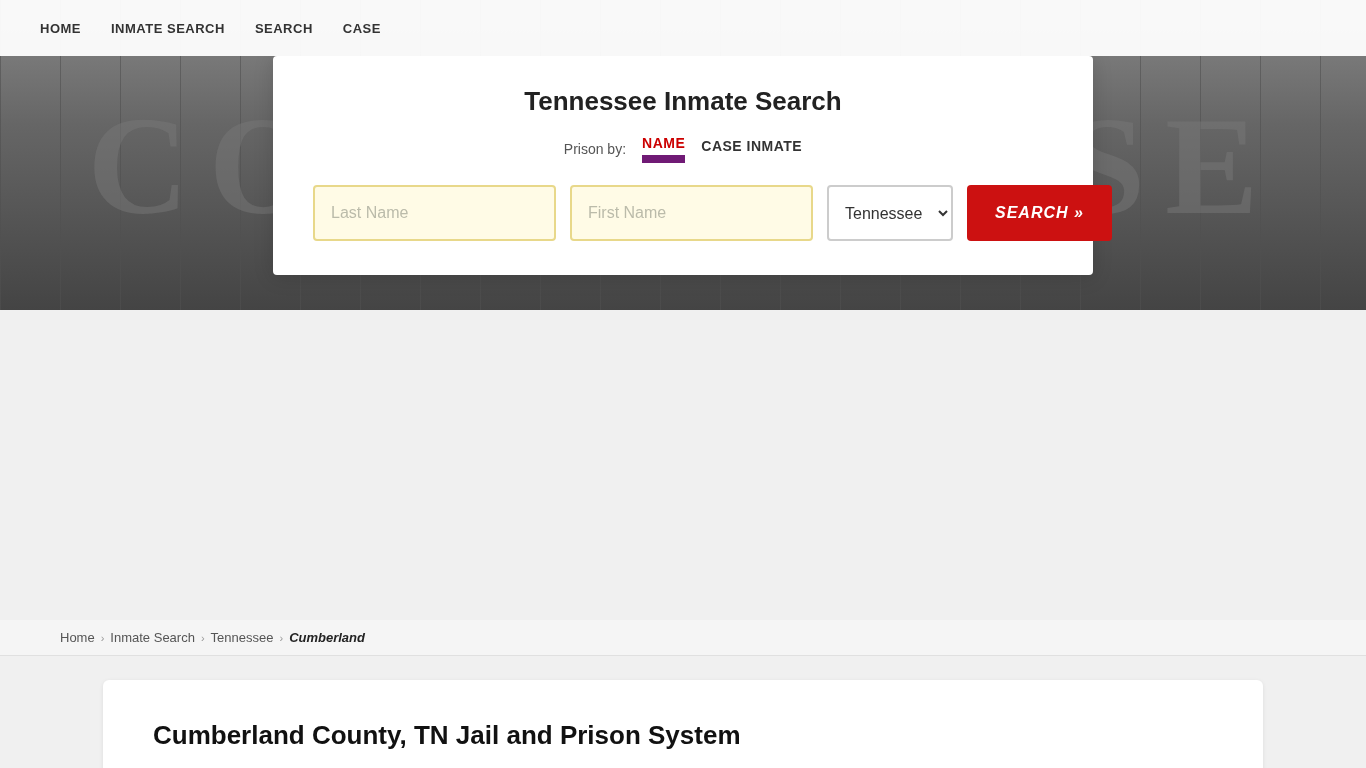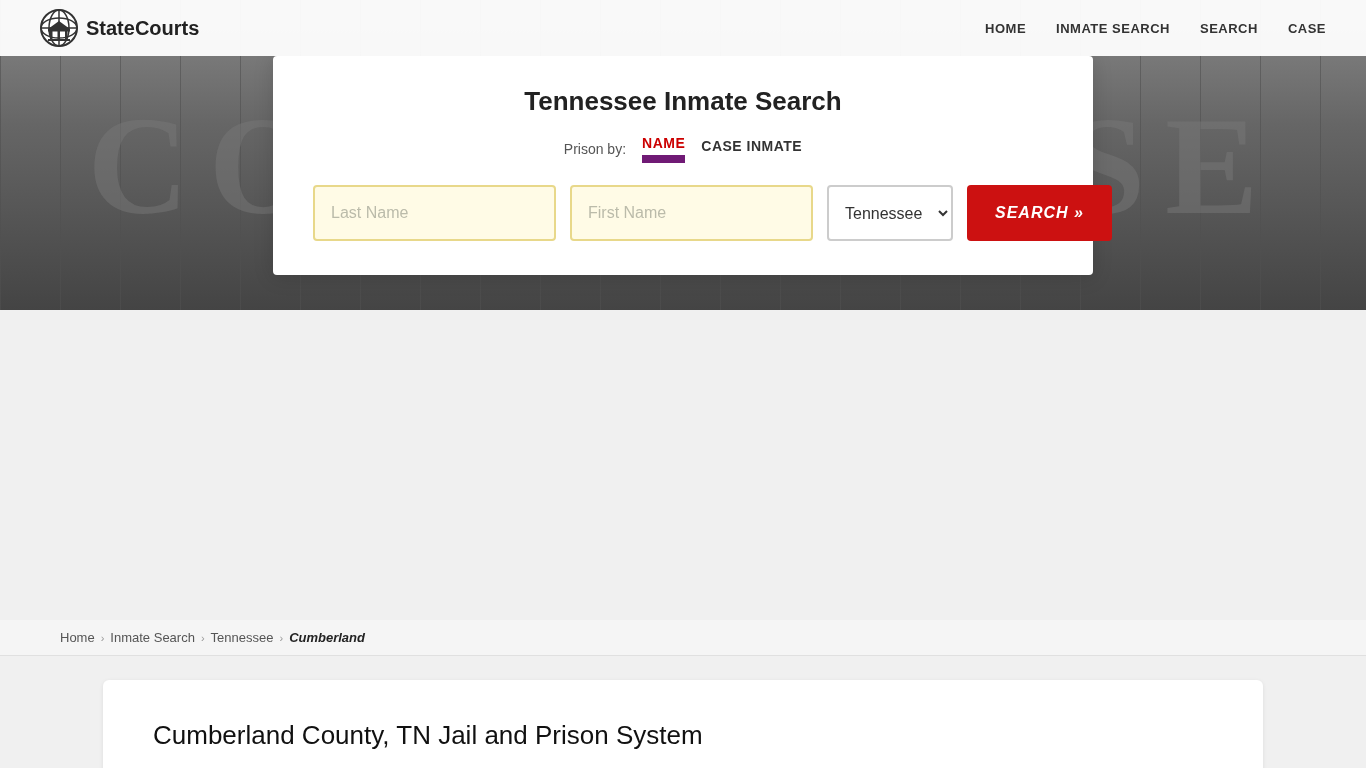--- a/index.html
+++ b/index.html
@@ -191,50 +191,32 @@
     .main-content {
       max-width: 1160px;
       margin: 24px auto;
       background: #fff;
       border-radius: 6px;
       padding: 40px 50px 50px;
       box-shadow: 0 1px 4px rgba(0,0,0,0.08);
     }
     .content-title {
       font-size: 26px;
-      font-weight: 400;
+      font-weight: 700;
       color: #111;
       margin-bottom: 22px;
     }
   </style>
 </head>
 <body>
 
 <div class="header">
   <div class="header-bg">COURTHOUSE</div>
 
   <nav class="navbar">
-    <div class="logo-area">
-      <svg class="logo-icon" viewBox="0 0 38 38" fill="none" xmlns="http://www.w3.org/2000/svg">
-        <circle cx="19" cy="19" r="18" stroke="#333" stroke-width="2" fill="white"></circle>
-        <ellipse cx="19" cy="19" rx="10" ry="18" stroke="#333" stroke-width="1.5" fill="none"></ellipse>
-        <ellipse cx="19" cy="19" rx="18" ry="10" stroke="#333" stroke-width="1.5" fill="none"></ellipse>
-        <line x1="1" y1="19" x2="37" y2="19" stroke="#333" stroke-width="1.5"></line>
-        <line x1="19" y1="1" x2="19" y2="37" stroke="#333" stroke-width="1.5"></line>
-
-        <rect x="10" y="22" width="2.5" height="8" fill="#333"></rect>
-        <rect x="17.5" y="22" width="2.5" height="8" fill="#333"></rect>
-        <rect x="25" y="22" width="2.5" height="8" fill="#333"></rect>
-        <rect x="8" y="20" width="22" height="2.5" fill="#333"></rect>
-        <rect x="8" y="30" width="22" height="2" fill="#333"></rect>
-
-        <polygon points="19,12 8,20 30,20" fill="#333"></polygon>
-      </svg>
-      <span class="logo-text">StateCourts</span>
-    </div>
     <ul class="nav-links">
       <li><a href="#">HOME</a></li>
       <li><a href="#">INMATE SEARCH</a></li>
       <li><a href="#">SEARCH</a></li>
       <li><a href="#">CASE</a></li>
     </ul>
   </nav>
 
   <div class="search-card">
     <h1 class="search-card-title">Tennessee Inmate Search</h1>

